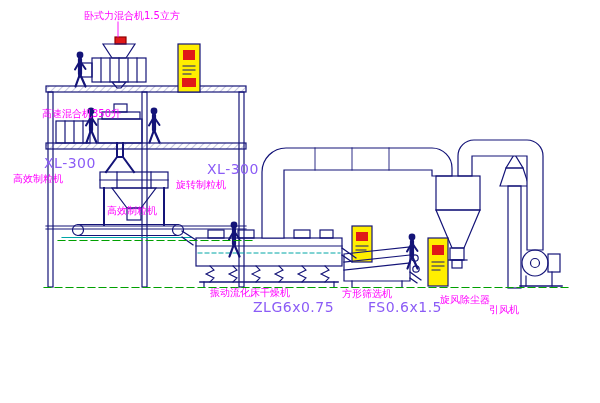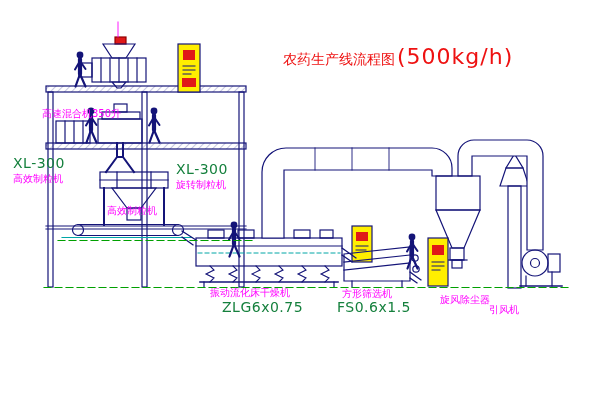--- a/index.html
+++ b/index.html
@@ -1,20 +1,20 @@
 <!DOCTYPE html>
 <html><head>
 <meta charset="utf-8">
 <style>
   html,body{margin:0;padding:0;background:#ffffff;}
   .canvas{position:relative;width:600px;height:403px;background:#ffffff;overflow:hidden;
           font-family:"DejaVu Sans",sans-serif;}
   .canvas svg{position:absolute;left:0;top:0;}
   .lbl{position:absolute;color:#ff00ff;font-size:10px;line-height:1.05;white-space:nowrap;}
-  .lbl-lg{position:absolute;color:#15803d;font-size:14px;line-height:1.05;white-space:nowrap;letter-spacing:.5px;}
+  .lbl-lg{position:absolute;color:#8b5cf6;font-size:14px;line-height:1.05;white-space:nowrap;letter-spacing:.5px;margin-left:31px;}
   .title{position:absolute;left:283px;top:44px;color:#ee1111;display:flex;align-items:baseline;white-space:nowrap;}
   .title .t1{font-size:14px;}
   .title .t2{font-size:22px;margin-left:2px;letter-spacing:1px;}
 </style>
 </head>
 <body>
 
 <div class="canvas">
 
 <svg width="600" height="403" viewBox="0 0 600 403">
@@ -175,25 +175,22 @@
 
     <g stroke="#00a000" stroke-width="1.1">
       <line x1="58" y1="240.5" x2="252" y2="240.5" stroke-dasharray="7,4"></line>
       <line x1="44" y1="287.5" x2="568" y2="287.5" stroke-dasharray="7,4"></line>
     </g>
 
     <line x1="118" y1="22" x2="118" y2="37" stroke="#ff00ff" stroke-width="0.9"></line>
   </g>
 </svg>
 
-  <div class="title">
-    <span class="t1">农药生产线流程图</span>
-    <span class="t2">(500kg/h)</span>
-  </div>
-
+
+  <div class="lbl" style="left:84px;top:11px;">卧式力混合机1.5立方</div>
   <div class="lbl" style="left:42px;top:109px;">高速混合机350升</div>
 
   <div class="lbl-lg" style="left:13px;top:156px;">XL-300</div>
   <div class="lbl" style="left:13px;top:174px;">高效制粒机</div>
 
   <div class="lbl-lg" style="left:176px;top:162px;">XL-300</div>
   <div class="lbl" style="left:176px;top:180px;">旋转制粒机</div>
 
   <div class="lbl" style="left:107px;top:206px;">高效制粒机</div>
 

